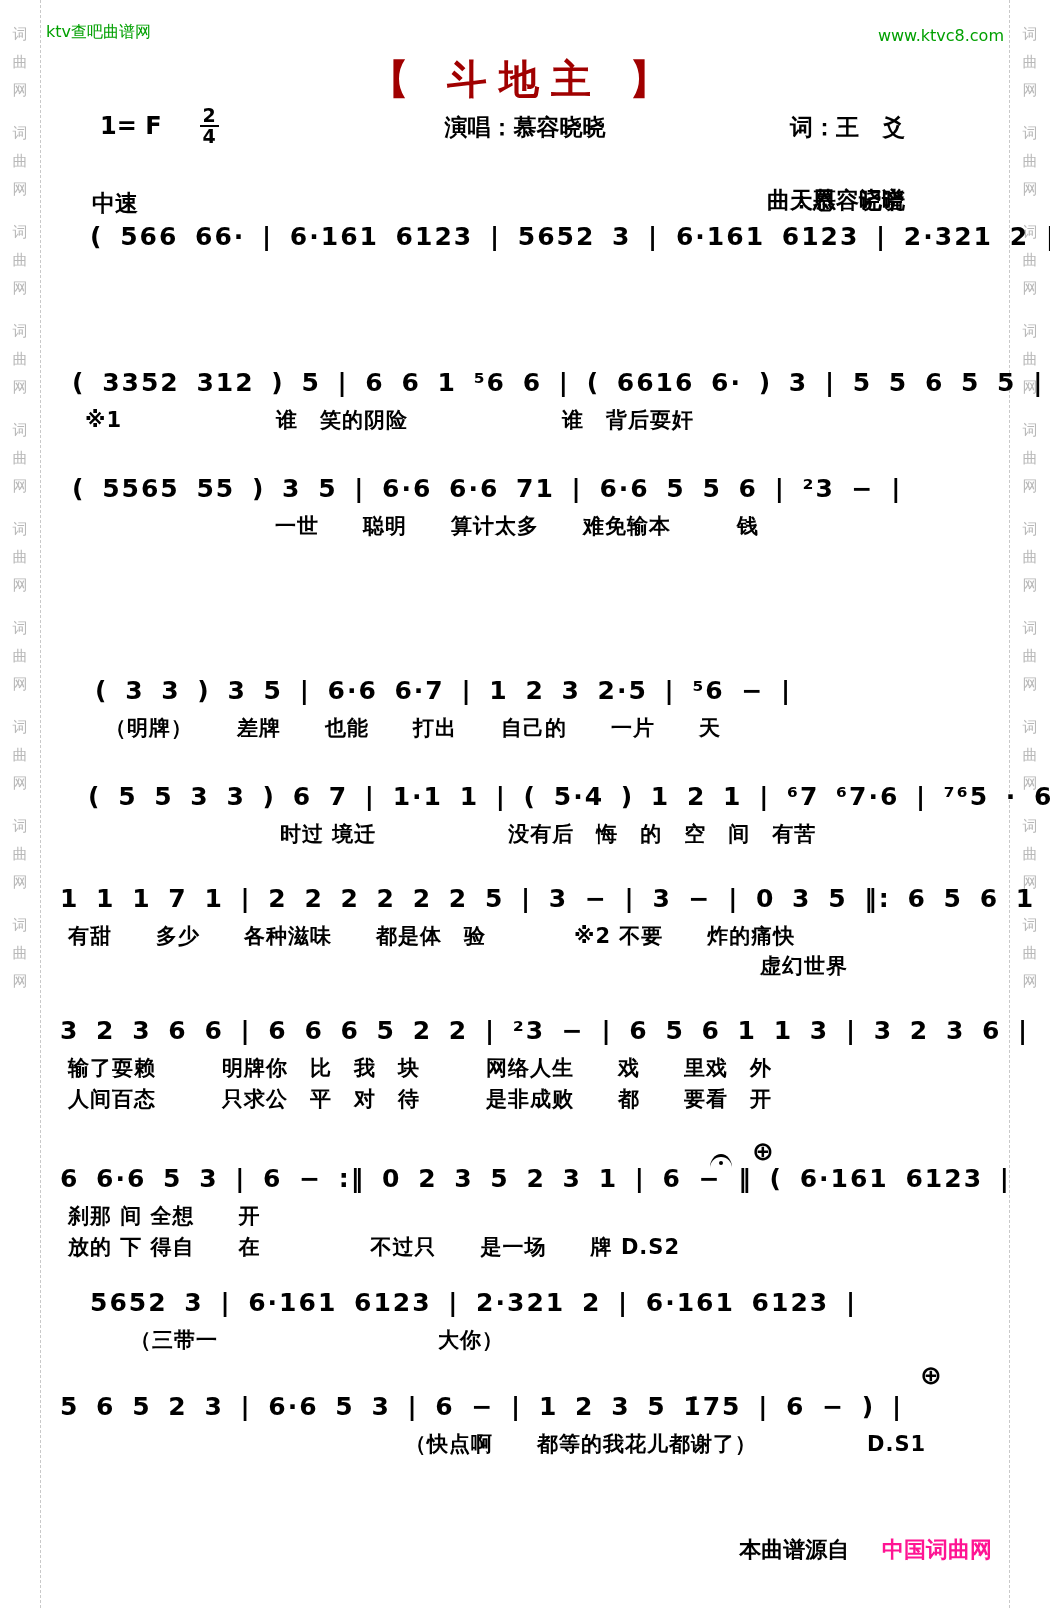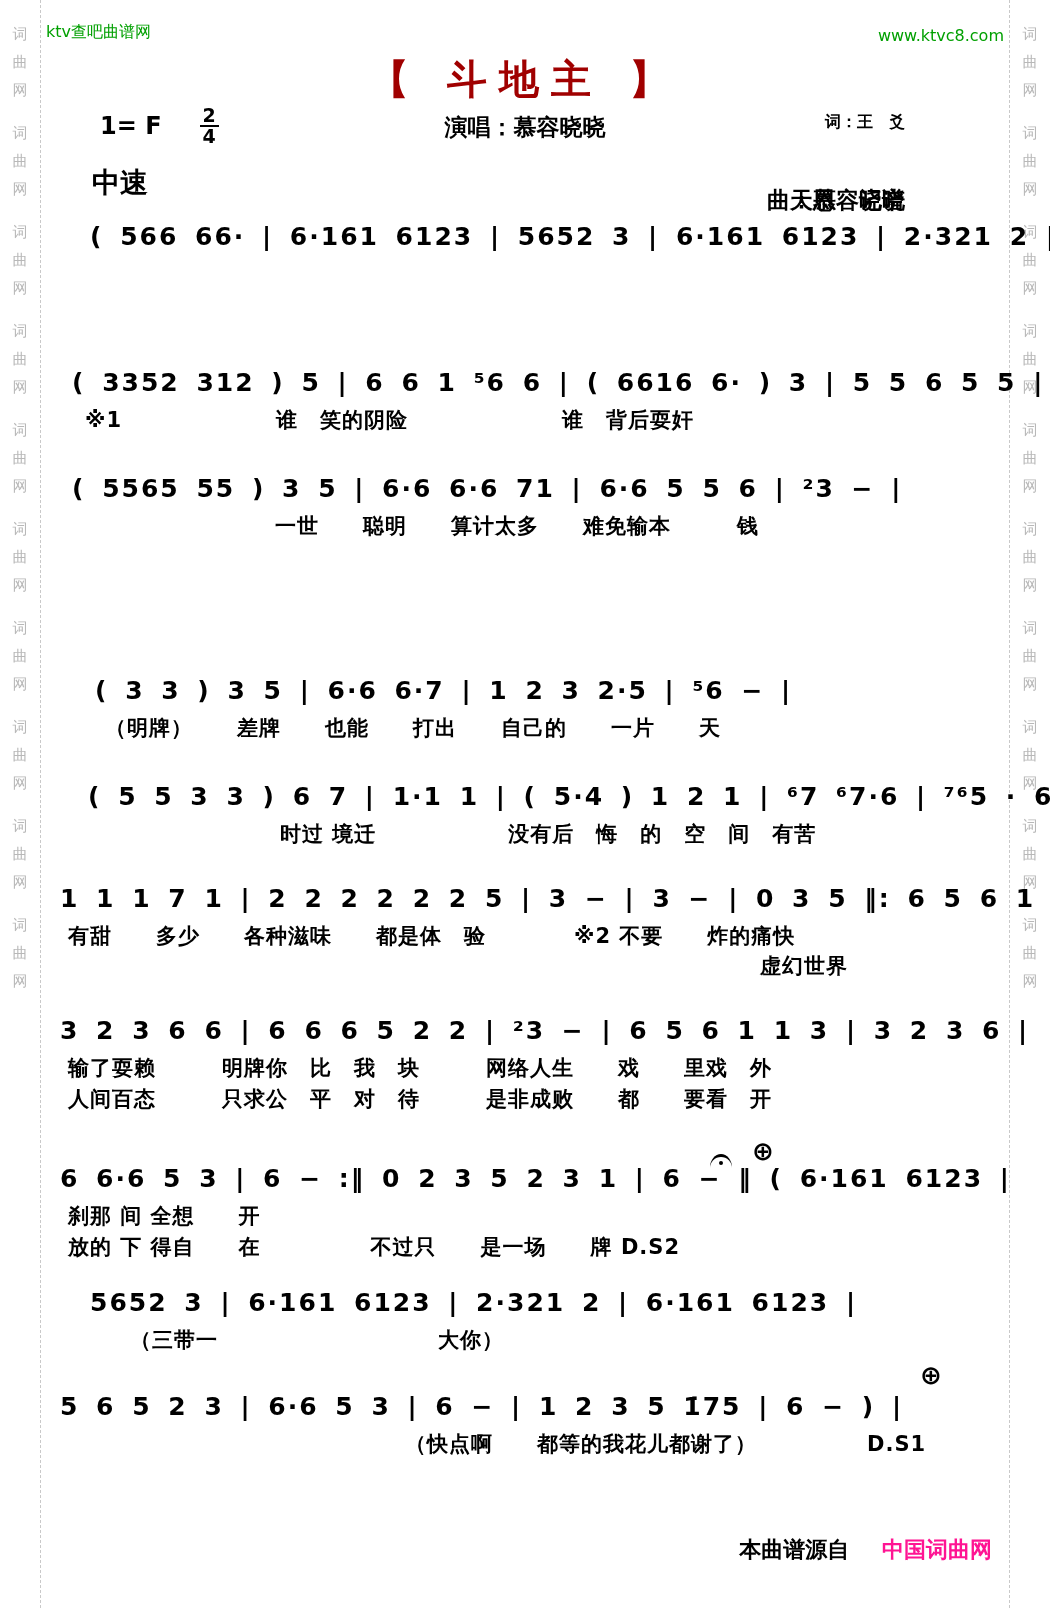--- a/index.html
+++ b/index.html
@@ -15,24 +15,24 @@
 
   
   .site-left{position:absolute;left:46px;top:22px;font-size:16px;color:#00a000;}
   .site-right{position:absolute;right:46px;top:26px;font-size:16px;color:#00a000;}
   .title{position:absolute;left:0;right:0;top:52px;text-align:center;
          font-size:40px;font-weight:bold;color:#a00000;letter-spacing:12px;}
   .keyrow{position:absolute;left:100px;top:106px;font-size:24px;font-weight:bold;display:flex;align-items:center;gap:28px;}
   .frac{display:inline-flex;flex-direction:column;align-items:center;margin-left:10px;font-size:19px;line-height:19px;}
   .frac .num{border-bottom:2px solid #000;padding:0 3px;}
   .singer{position:absolute;left:0;right:0;top:112px;text-align:center;font-size:23px;font-weight:600;}
-  .lyricist{position:absolute;right:145px;top:112px;font-size:16px;font-weight:600;}
+  .lyricist{position:absolute;right:145px;top:112px;font-size:23px;font-weight:600;}
   .composer{position:absolute;right:145px;top:152px;font-size:23px;font-weight:600;margin-top:33px;}
   .transcriber{position:absolute;right:145px;top:185px;font-size:23px;font-weight:600;}
-  .tempo{position:absolute;left:92px;top:164px;font-size:28px;font-weight:600;}
+  .tempo{position:absolute;left:92px;top:188px;font-size:23px;font-weight:600;}
 
   
   .sys{position:absolute;left:60px;right:44px;}
   .notes{font-size:25px;font-weight:bold;letter-spacing:2px;word-spacing:6px;white-space:pre;}
   .lyric{font-size:21px;font-weight:600;letter-spacing:1px;white-space:pre;margin-top:9px;}
   .sys1{top:222px}.sys2{top:290px}.sys3{top:368px}.sys4{top:474px}
   .sys5{top:578px}.sys6{top:676px}.sys7{top:782px}.sys8{top:884px}
   .sys9{top:1016px}.sys10{top:1164px}.sys11{top:1288px}.sys12{top:1392px}
   .sys1 .notes{padding-left:30px}
   .sys3 .notes,.sys4 .notes,.sys5 .notes{padding-left:12px}

